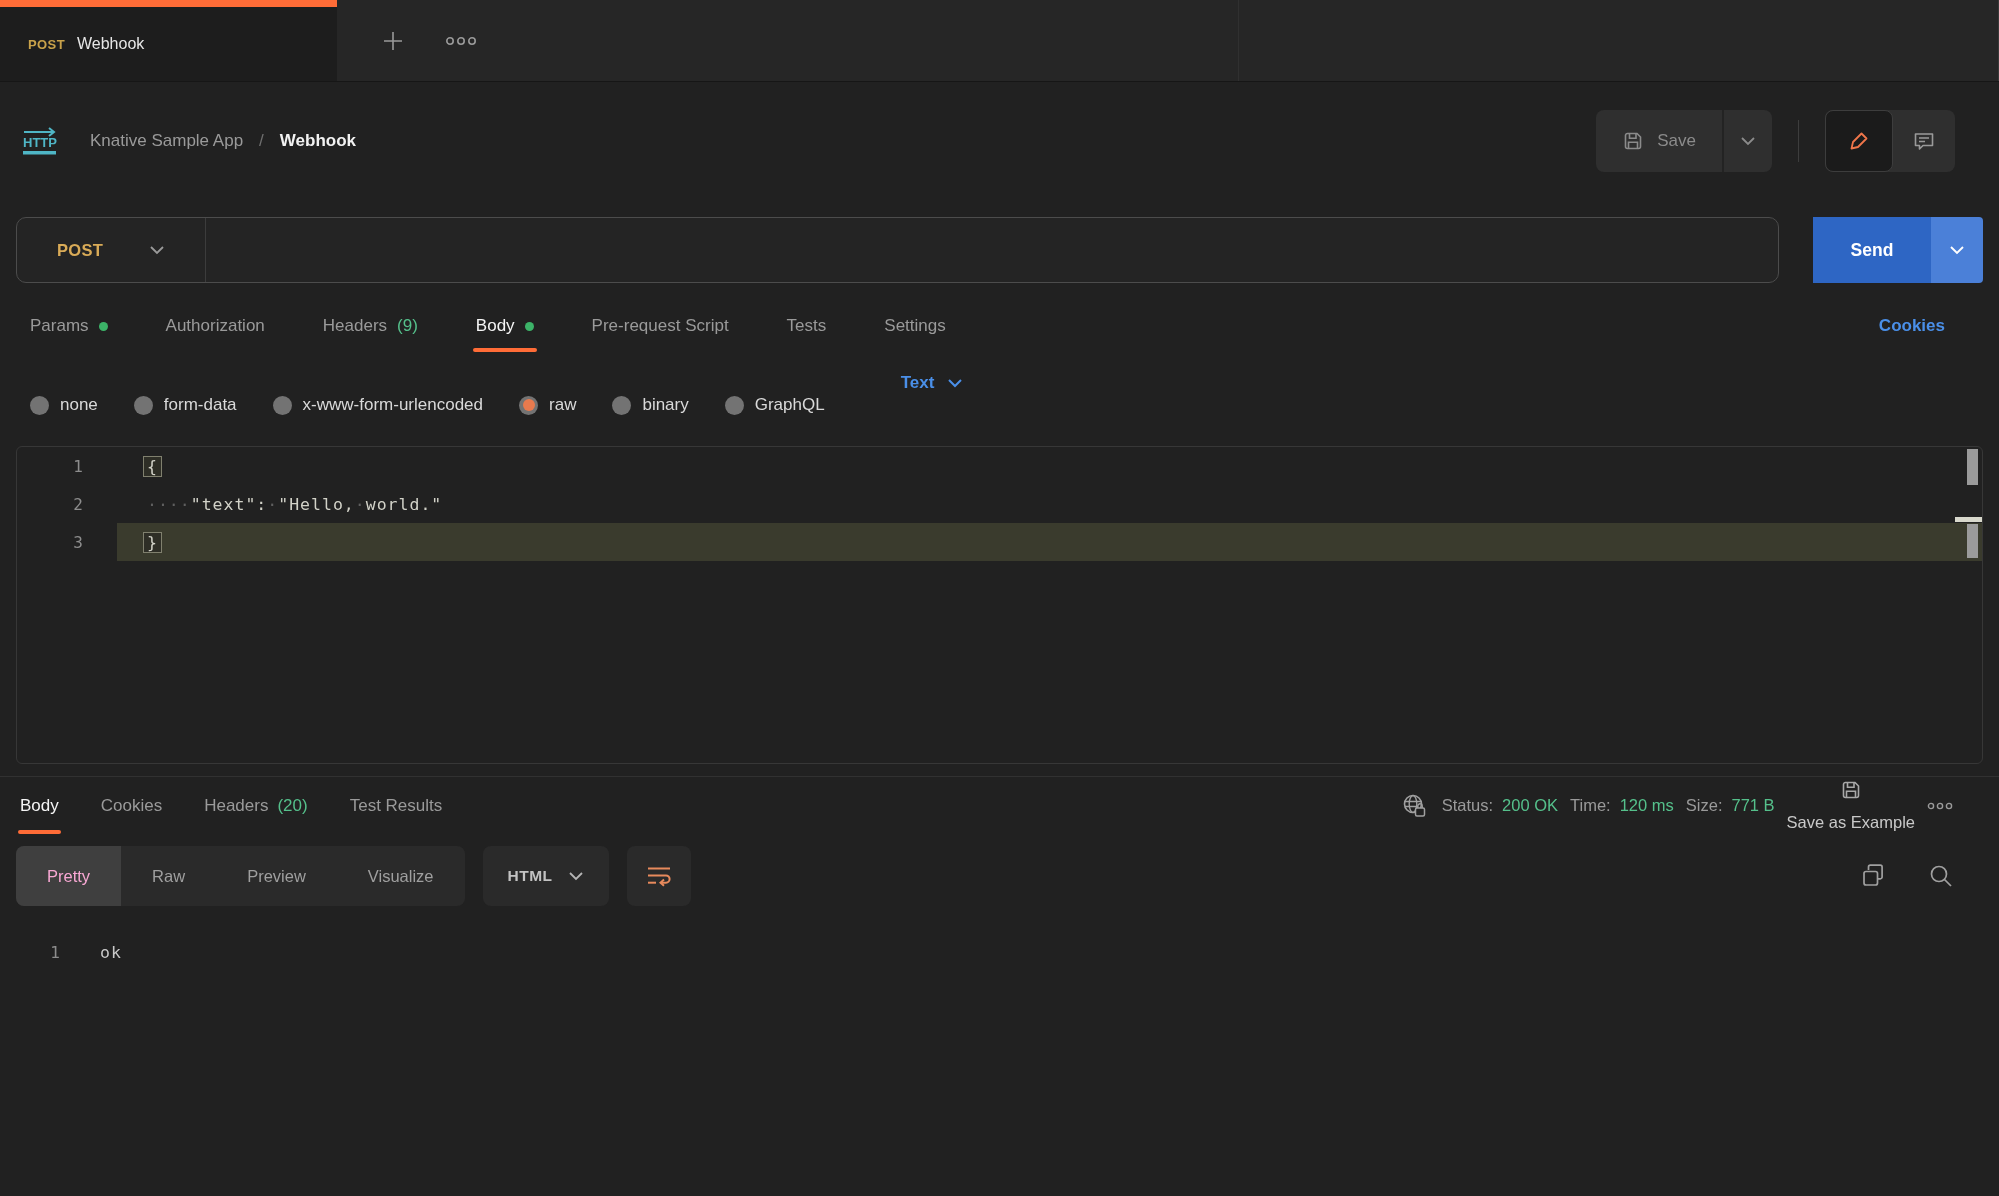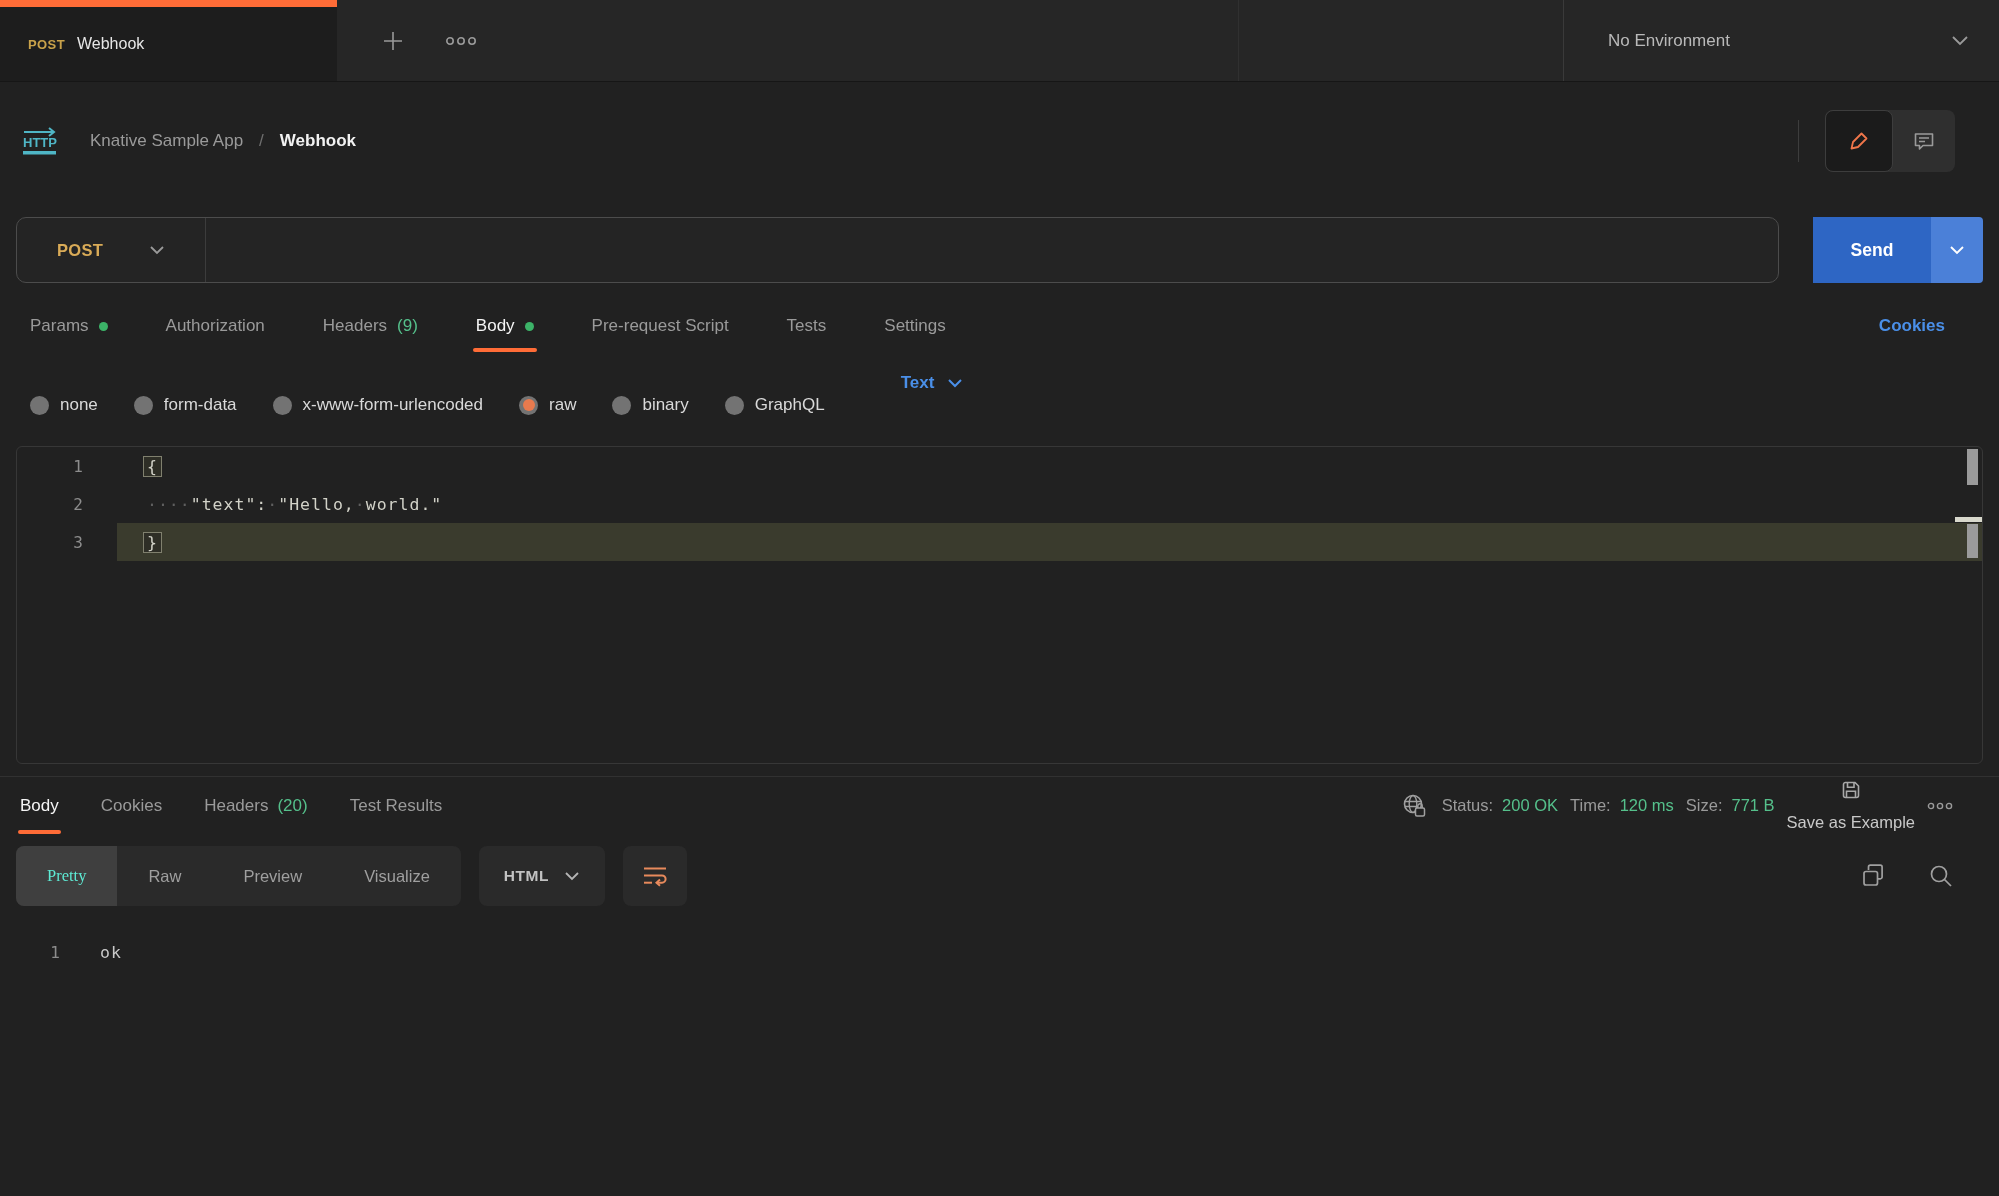--- a/index.html
+++ b/index.html
@@ -97,21 +97,21 @@
   .resp-meta{margin-left:auto;display:flex;align-items:center;gap:12px;}
   .meta-pair{display:flex;gap:9px;font-size:16.5px;white-space:nowrap;}
   .meta-label{color:#9a9a9a;}
   .meta-value{color:var(--green-text);}
   .save-example{display:flex;align-items:center;gap:12px;color:#c9c9c9;font-size:16.5px;cursor:pointer;white-space:nowrap;flex-direction:column;}
 
   
   .view-row{height:84px;display:flex;align-items:center;padding:0 16px;}
   .seg{display:flex;background:#2a2a2a;border-radius:8px;overflow:hidden;height:60px;}
   .seg-btn{padding:0 31px;display:flex;align-items:center;font-size:16.5px;color:#9f9f9f;cursor:pointer;}
-  .seg-btn.active{background:#3f3f3f;color:#5eead4;font-family:Liberation Serif, serif;}
+  .seg-btn.active{background:#3f3f3f;color:#f9a8d4;}
   .fmt-select{margin-left:18px;height:60px;background:#2a2a2a;border-radius:8px;display:flex;align-items:center;
               gap:15px;padding:0 25px;color:#c2c2c2;font-weight:600;font-size:15.5px;letter-spacing:.5px;cursor:pointer;}
   .wrap-btn{margin-left:18px;width:64px;height:60px;background:#2a2a2a;border-radius:8px;cursor:pointer;}
   .view-right{margin-left:auto;display:flex;align-items:center;gap:40px;padding-right:28px;}
 
   
   .resp-code{margin-top:16px;font-family:"DejaVu Sans Mono",monospace;}
   .rc-line{display:flex;height:36px;align-items:center;}
   .rc-gutter{width:100px;flex:0 0 auto;text-align:right;padding-right:40px;color:#8d8d8d;font-size:16px;}
   .rc-text{font-size:16.5px;color:#c9c9c9;letter-spacing:1px;}
@@ -139,43 +139,54 @@
       <span>
         <svg width="32" height="10" viewBox="0 0 32 10">
           <circle cx="5" cy="5" r="3.2" fill="none" stroke="#9a9a9a" stroke-width="1.6"></circle>
           <circle cx="16" cy="5" r="3.2" fill="none" stroke="#9a9a9a" stroke-width="1.6"></circle>
           <circle cx="27" cy="5" r="3.2" fill="none" stroke="#9a9a9a" stroke-width="1.6"></circle>
         </svg>
       </span>
     </div>
     <div class="tab-spacer-a"></div>
     <div class="tab-spacer-b"></div>
-    <div class="env-select">
-      <span class="env-label">No Environment</span>
-      <span>
-        <svg width="18" height="11" viewBox="0 0 18 11">
-            <polyline points="2,2 9,9 16,2" fill="none" stroke="#9a9a9a" stroke-width="1.8"></polyline>
-          </svg>
-      </span>
-    </div>
   </div>
 
   <div class="toolbar">
     <span>
       <svg width="42" height="32" viewBox="0 0 42 32">
         <path d="M4 7 H33 M29 3 l5 4 -5 4" fill="none" stroke="#4fb6c6" stroke-width="2"></path>
         <text x="3" y="22" font-family="Liberation Sans,sans-serif" font-size="13" font-weight="700" fill="#4fb6c6">HTTP</text>
         <rect x="3" y="26" width="33" height="3.5" fill="#4fb6c6"></rect>
       </svg>
     </span>
     <span class="crumb-collection">Knative Sample App</span>
     <span class="crumb-sep">/</span>
     <span class="crumb-request">Webhook</span>
     <div class="toolbar-spacer"></div>
 
+    <div class="save-group">
+      <div class="save-main">
+        <span>
+          <svg width="22" height="22" viewBox="0 0 22 22">
+            <path d="M3.5 5.5 a2 2 0 0 1 2-2 h9.5 l3.5 3.5 v9.5 a2 2 0 0 1 -2 2 h-11 a2 2 0 0 1 -2-2 z" fill="none" stroke="#8b8b8b" stroke-width="1.6"></path>
+            <path d="M7.5 3.8 v4.4 h6.5 v-4.4" fill="none" stroke="#8b8b8b" stroke-width="1.6"></path>
+            <path d="M6.5 18.2 v-6 h9 v6" fill="none" stroke="#8b8b8b" stroke-width="1.6"></path>
+          </svg>
+        </span>
+        <span>Save</span>
+      </div>
+      <div class="save-caret">
+        <span>
+          <svg width="16" height="10" viewBox="0 0 16 10">
+              <polyline points="2,2 8,8 14,2" fill="none" stroke="#8b8b8b" stroke-width="1.8"></polyline>
+            </svg>
+        </span>
+      </div>
+    </div>
 
     <div class="vdiv"></div>
 
     <div class="edit-group">
       <div class="icon-btn edit-btn">
         <span>
           <svg width="24" height="24" viewBox="0 0 24 24">
             <path d="M14.5 4.5 l5 5 M6 13 l8.5-8.5 5 5 L11 18 l-6.5 1.5 L6 13 z" fill="none" stroke="#f0764a" stroke-width="1.8" stroke-linejoin="round"></path>
           </svg>
         </span>

